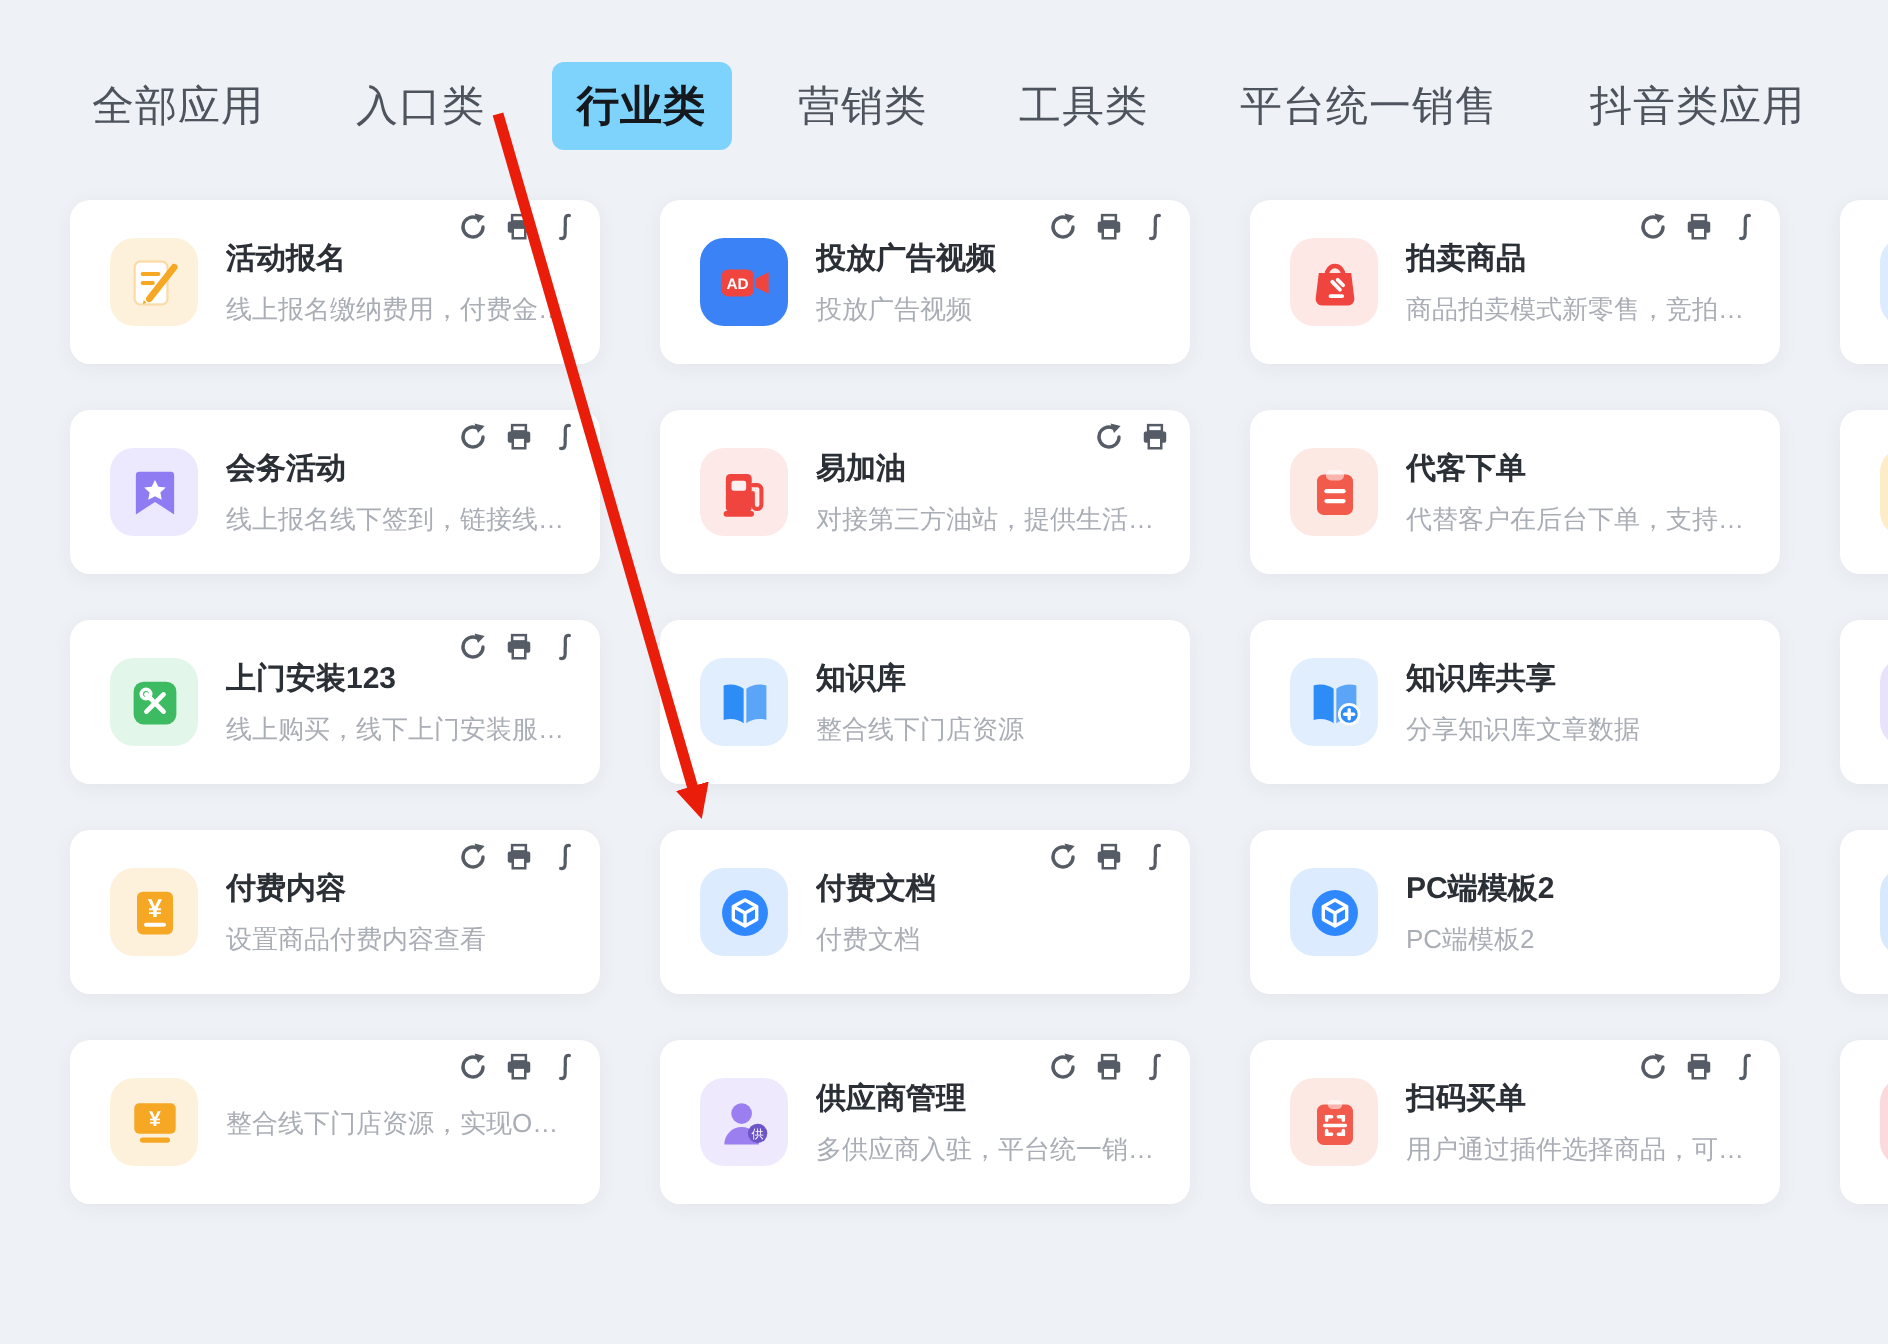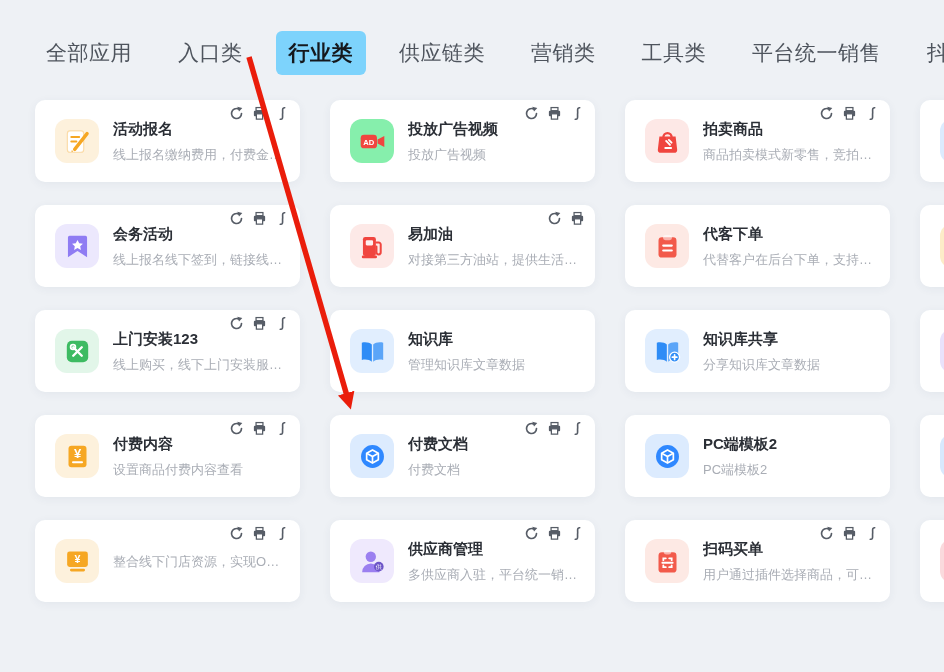--- a/index.html
+++ b/index.html
@@ -74,21 +74,20 @@
 </style>
 </head>
 <body>
 
 <div class="page">
 
   <nav class="tabs" id="tabs">
       <span class="tab">全部应用</span>
       <span class="tab">入口类</span>
       <span class="tab active">行业类</span>
-      <span class="tab">供应链类</span>
       <span class="tab">营销类</span>
       <span class="tab">工具类</span>
       <span class="tab">平台统一销售</span>
       <span class="tab">抖音类应用</span>
     </nav>
 
   <main class="grid" id="grid">
       <div class="card">
         <div class="card-actions">
           <span class="mini">
@@ -140,21 +139,21 @@
               <rect x="3" y="7.5" width="18" height="9" rx="1.6" fill="currentColor" stroke="none"></rect>
               <rect x="7" y="12.5" width="10" height="8.5" fill="#fff" stroke="currentColor"></rect>
             </svg>
           </span>
           <span class="mini">
             <svg viewBox="0 0 24 24">
               <path d="M15.5 2.8 C10.5 2.2 12.8 8.8 12.2 12 C11.6 15.2 13.9 21.8 8.5 21.2" fill="none" stroke="currentColor" stroke-width="2.6" stroke-linecap="round"></path>
             </svg>
           </span>
         </div>
-        <div class="icon-wrap" style="background: #86efac; align-items: center;">
+        <div class="icon-wrap" style="background: #3b82f6; align-items: center;">
           <svg viewBox="0 0 24 24">
             <rect x="1.5" y="6" width="14.5" height="12" rx="3" fill="#f0453f"></rect>
             <path d="M16.5 10.2 L22.5 7.2 V16.8 L16.5 13.8 Z" fill="#f0453f"></path>
             <text x="8.7" y="14.7" font-size="6.8" font-weight="bold" fill="#fff" text-anchor="middle" font-family="inherit">AD</text>
           </svg>
         </div>
         <div class="texts">
           <div class="title">投放广告视频</div>
           <div class="desc">投放广告视频</div>
         </div>
@@ -319,21 +318,21 @@
       <div class="card">
         <div class="card-actions"></div>
         <div class="icon-wrap" style="background: rgb(225, 238, 254);">
           <svg viewBox="0 0 24 24">
             <path d="M2.5 4.2 C6 3.2 9.5 4.2 11.4 5.7 V21 C9.5 19.4 6 18.5 2.5 19.5 Z" fill="#2e8cf6"></path>
             <path d="M21.5 4.2 C18 3.2 14.5 4.2 12.6 5.7 V21 C14.5 19.4 18 18.5 21.5 19.5 Z" fill="#2e8cf6" opacity=".75"></path>
           </svg>
         </div>
         <div class="texts">
           <div class="title">知识库</div>
-          <div class="desc">管理知识库文章数据</div>
+          <div class="desc">整合线下门店资源</div>
         </div>
       </div>
       <div class="card">
         <div class="card-actions"></div>
         <div class="icon-wrap" style="background: rgb(225, 238, 254);">
           <svg viewBox="0 0 24 24">
             <path d="M2.5 4.2 C6 3.2 9.5 4.2 11.4 5.7 V21 C9.5 19.4 6 18.5 2.5 19.5 Z" fill="#2e8cf6"></path>
             <path d="M21.5 4.2 C18 3.2 14.5 4.2 12.6 5.7 V21 C14.5 19.4 18 18.5 21.5 19.5 Z" fill="#2e8cf6" opacity=".75"></path>
             <circle cx="18.3" cy="17" r="4.4" fill="#2e8cf6" stroke="#fff" stroke-width="1.2"></circle>
             <g stroke="#fff" stroke-width="1.5" stroke-linecap="round">

